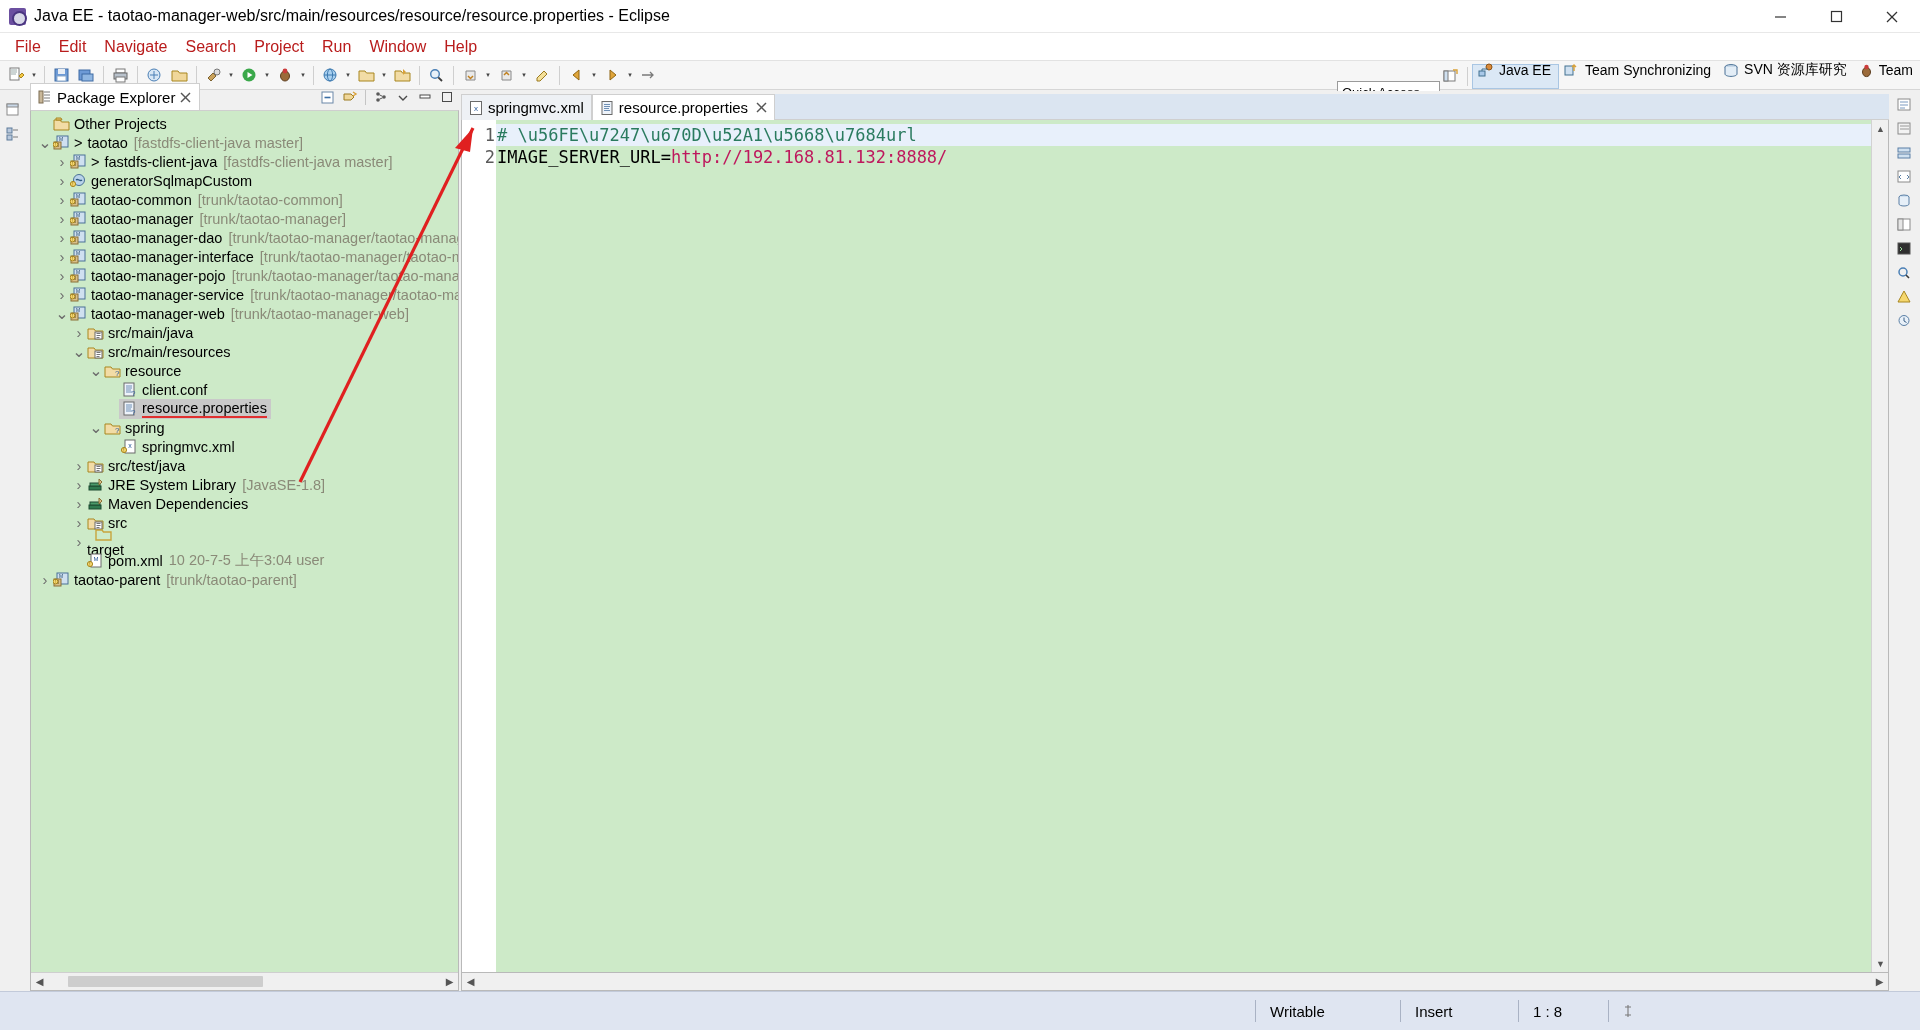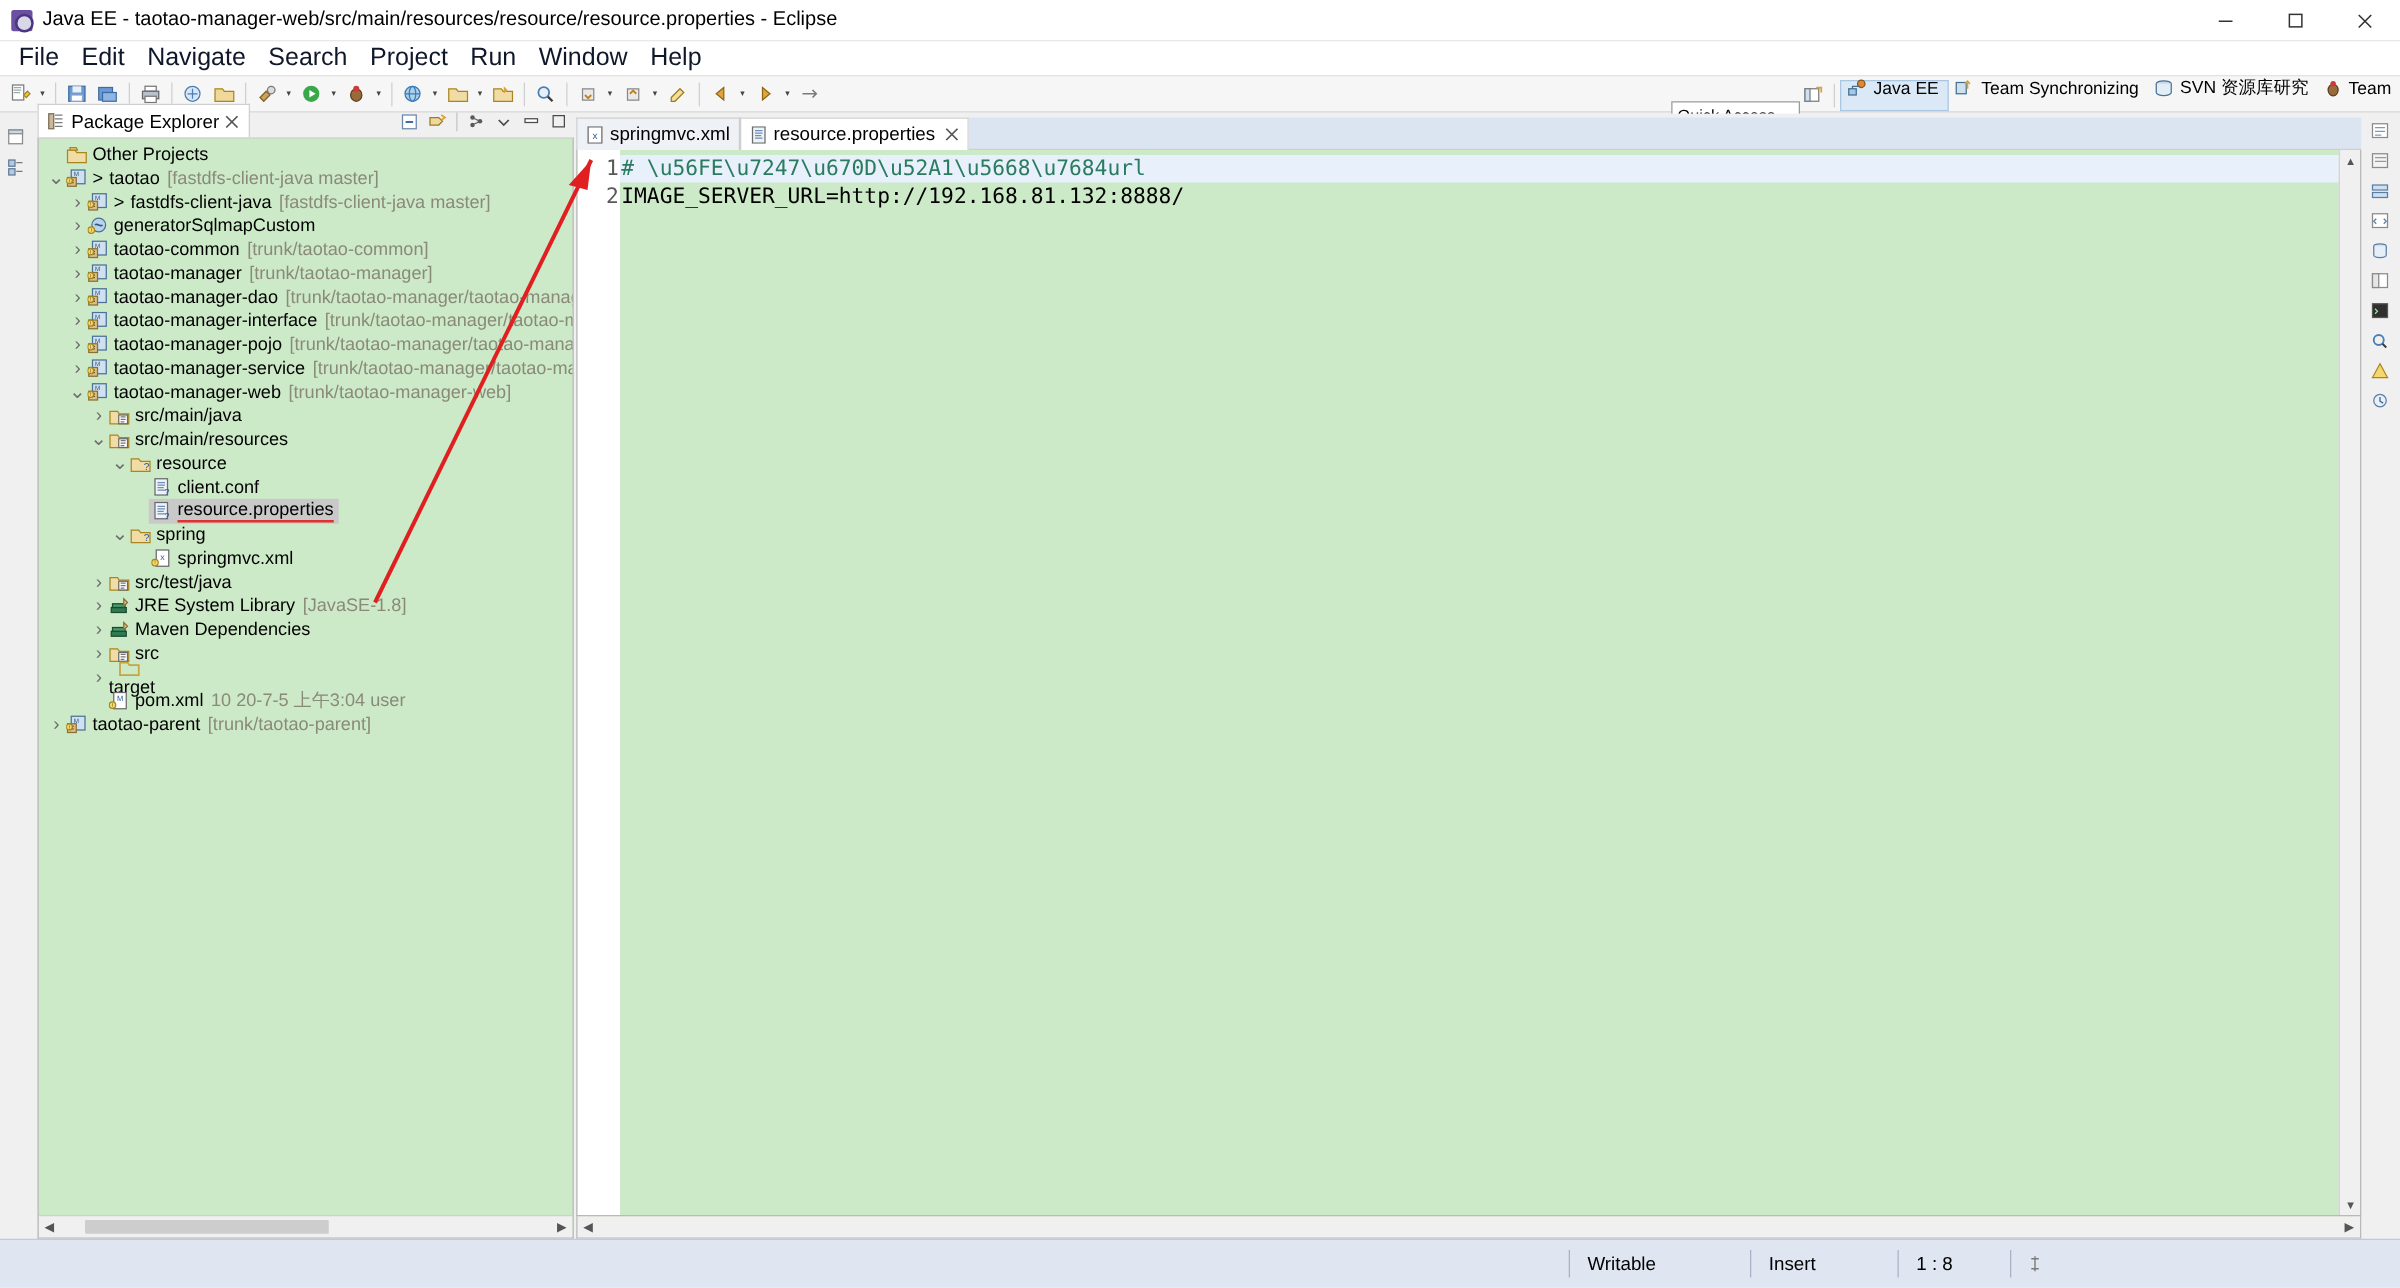--- a/index.html
+++ b/index.html
@@ -45,21 +45,21 @@
   .win-btn svg { display:block; }
 
   
   .menubar {
     height: 27px; width: 100%;
     background: #ffffff;
     display: flex; align-items: center;
     padding-left: 6px;
   }
   .menu-item {
-    font-size: 20px; color: #0f172a;
+    font-size: 16px; color: #b91c1c;
     padding: 3px 9px;
     white-space: nowrap;
   }
 
   
   .toolbar {
     height: 30px; width: 100%;
     background: #f6f6f6;
     border-top: 1px solid #e2e2e2;
     border-bottom: 1px solid #d6d6d6;
@@ -278,21 +278,21 @@
     background: #cdeac8;
     position: relative;
   }
   .code-line {
     height: 22px; line-height: 22px;
     white-space: pre;
     padding-left: 1px;
   }
   .code-line.l1 { background: #e8f0fb; color: #2a7b5f; }
   .code-line.l2 { color: #000000; }
-  .tok-url { color: #000000; }
+  .tok-url { color: #be185d; }
   .ed-vscroll {
     position: absolute; right: 0; top: 0;
     width: 17px; height: 100%;
     background: #f0f0f0;
     border-left: 1px solid #d2d2d2;
   }
   .vs-arrow {
     width: 17px; height: 17px; display:flex;
     align-items:center; justify-content:center;
     font-size: 9px; color: #555;

